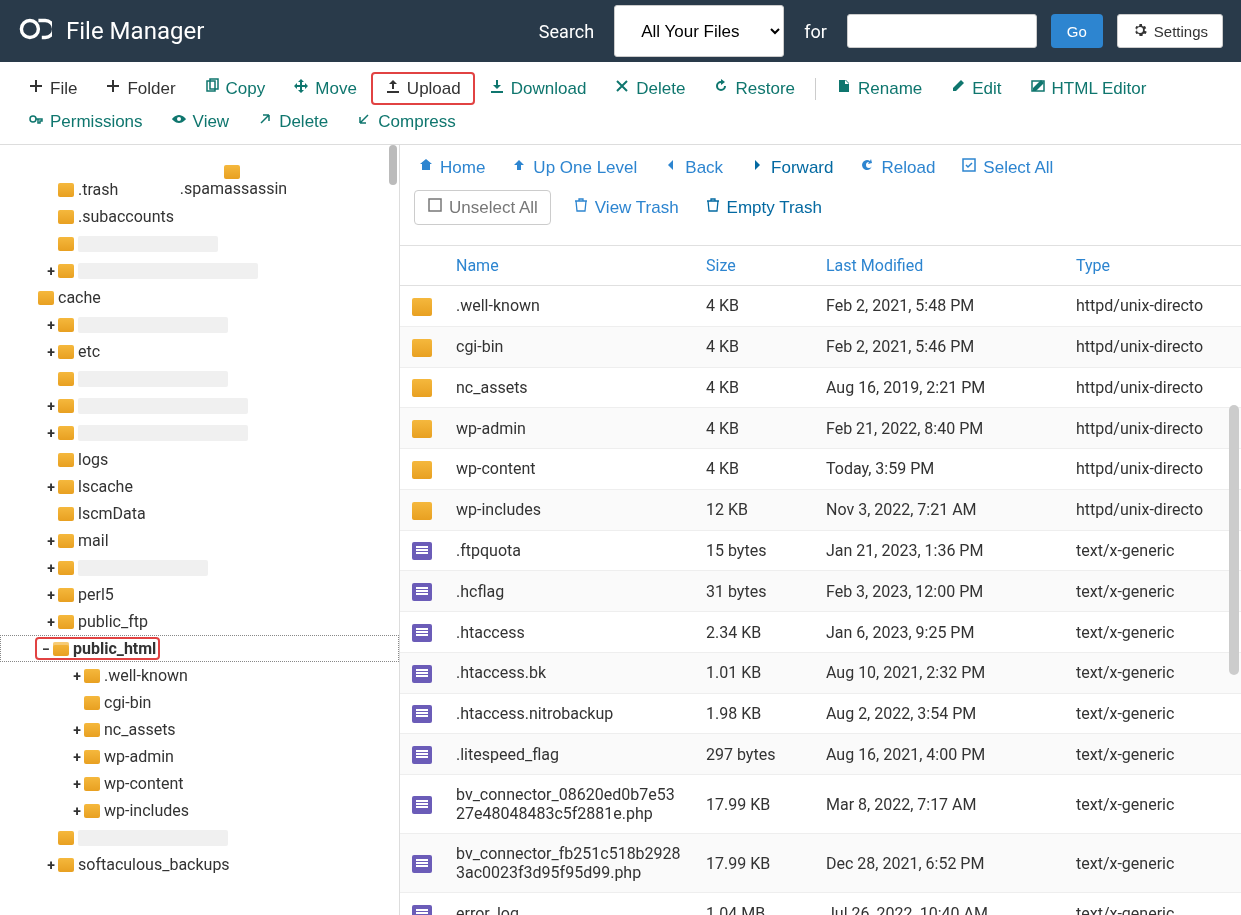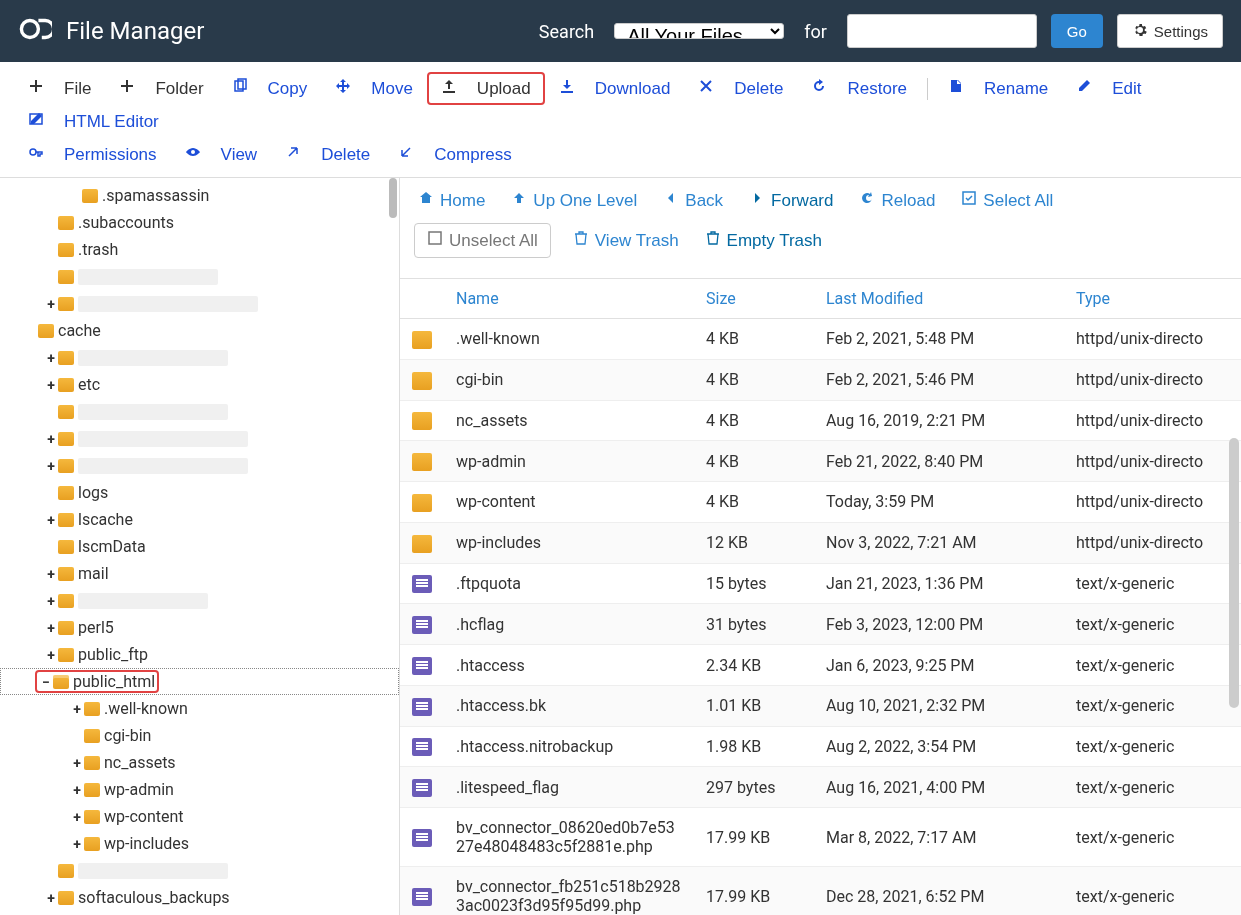--- a/index.html
+++ b/index.html
@@ -1,43 +1,43 @@
 <!DOCTYPE html>
 <html><head>
 <meta charset="utf-8">
 <style>
 * { box-sizing: border-box; margin: 0; padding: 0; }
 body { font-family: -apple-system, BlinkMacSystemFont, "Segoe UI", Roboto, Arial, sans-serif; font-size: 15px; background: #fff; overflow: hidden; }
 .header { display: flex; align-items: center; background: #293a4a; color: #fff; height: 62px; padding: 0 18px; gap: 14px; }
 .logo-icon { width: 34px; height: 34px; }
 .app-title { font-size: 24px; font-weight: 400; flex: 1; }
 .search-label { font-size: 18px; margin-right: 6px; }
-.search-select { height: 16px; font-size: 20px; padding: 0 8px; border: 1px solid #ccc; border-radius: 3px; background: #fff; width: 170px; }
+.search-select { height: 52px; font-size: 17px; padding: 0 22px; border: 1px solid #ccc; border-radius: 3px; background: #fff; width: 170px; }
 .for-label { font-size: 18px; margin: 0 6px; }
 .search-input { height: 34px; width: 190px; border: 1px solid #ccc; border-radius: 3px; padding: 0 8px; font-size: 15px; }
 .go-btn { background: #2d85d0; color: #fff; border: none; height: 34px; padding: 0 16px; border-radius: 4px; font-size: 15px; cursor: pointer; }
 .settings-btn { background: #fff; border: 1px solid #ccc; border-radius: 3px; height: 34px; padding: 0 14px; font-size: 15px; cursor: pointer; display: flex; align-items: center; gap: 6px; color: #333; }
 .toolbar { display: flex; flex-wrap: wrap; align-items: center; padding: 10px 14px 6px; gap: 0; border-bottom: 1px solid #ddd; }
-.toolbar-btn { display: inline-flex; align-items: center; gap: 20px; padding: 6px 14px; border: none; background: transparent; font-size: 17px; cursor: pointer; color: #585858; }
+.toolbar-btn { display: inline-flex; align-items: center; gap: 6px; padding: 6px 14px; border: none; background: transparent; font-size: 17px; cursor: pointer; color: #585858; }
 .toolbar-btn.dark { color: #333; }
-.toolbar-btn.disabled { color: #1d4ed8; cursor: default; }
+.toolbar-btn.disabled { color: #0f766e; cursor: default; }
 .toolbar-divider { width: 1px; height: 22px; background: #ccc; margin: 0 6px; }
 .highlighted { border: 2px solid #e14242; border-radius: 4px; padding: 4px 12px; }
 .main { display: flex; height: 845px; }
 .sidebar { width: 400px; border-right: 1px solid #ddd; overflow-y: auto; position: relative; }
 .tree { padding: 4px 0 0 0; font-size: 16px; }
 .tree-node { display: flex; align-items: center; height: 27px; cursor: pointer; white-space: nowrap; }
 .tree-toggle { width: 14px; text-align: center; font-weight: bold; color: #333; font-size: 14px; user-select: none; }
 .tree-toggle.empty { visibility: hidden; }
 .folder-icon { width: 16px; height: 14px; flex-shrink: 0; margin-right: 4px; }
 .folder-icon.closed { background: linear-gradient(#f5b83d, #e8a021); border-radius: 2px; }
 .folder-icon.open { background: linear-gradient(#f5b83d, #e8a021); border-radius: 2px; box-shadow: inset 0 3px 0 rgba(255,255,255,0.3); }
 .tree-label { color: #333; }
 .tree-node.selected { background: #fff; border: 1px dotted #888; }
-.tree-node.selected .tree-label { font-weight: normal; }
+.tree-node.selected .tree-label { font-weight: bold; }
 .redacted { background: #f0f0f0; color: transparent; border-radius: 2px; display: inline-block; height: 16px; }
 .content { flex: 1; display: flex; flex-direction: column; overflow: hidden; position: relative; }
 .content-toolbar { padding: 10px 14px; }
 .ct-row { display: flex; flex-wrap: wrap; gap: 18px; align-items: center; margin-bottom: 10px; }
 .ct-btn { display: inline-flex; align-items: center; gap: 6px; font-size: 17px; color: #2d85d0; cursor: pointer; background: none; border: none; padding: 2px 4px; }
 .ct-btn.grayish { color: #0369a1; }
 .ct-btn.boxed { border: 1px solid #ccc; border-radius: 4px; padding: 6px 12px; color: #777; }
 .table-wrap { flex: 1; overflow: auto; border-top: 1px solid #e0e0e0; }
 .file-table { width: 100%; border-collapse: collapse; font-size: 16px; }
 .file-table th { text-align: left; padding: 10px 12px; font-weight: 400; color: #2d85d0; cursor: pointer; background: #fff; border-bottom: 1px solid #e0e0e0; }
@@ -175,34 +175,34 @@
         </svg></span>
       <span>Compress</span>
     </button>
 </div>
 
 <div class="main">
 
   <div class="sidebar">
     <div class="sidebar-scroll-thumb"></div>
     <div class="tree" id="tree">
-        <div class="tree-node" style="padding-left: 68px;">
+        <div class="tree-node" style="padding-left: 68px; flex-direction: column;">
           <span class="tree-toggle empty">+</span>
           <span class="folder-icon closed"></span>
           <span class="tree-label">.spamassassin</span>
         </div>
         <div class="tree-node" style="padding-left: 44px;">
           <span class="tree-toggle empty">+</span>
           <span class="folder-icon closed"></span>
+          <span class="tree-label">.trash</span>
+        </div>
+        <div class="tree-node" style="padding-left: 44px;">
+          <span class="tree-toggle empty">+</span>
+          <span class="folder-icon closed"></span>
           <span class="tree-label">.subaccounts</span>
-        </div>
-        <div class="tree-node" style="padding-left: 44px;">
-          <span class="tree-toggle empty">+</span>
-          <span class="folder-icon closed"></span>
-          <span class="tree-label">.trash</span>
         </div>
         <div class="tree-node" style="padding-left: 44px;">
           <span class="tree-toggle empty">+</span>
           <span class="folder-icon closed"></span>
           <span class="redacted" style="width: 140px;"></span>
         </div>
         <div class="tree-node" style="padding-left: 44px;">
           <span class="tree-toggle">+</span>
           <span class="folder-icon closed"></span>
           <span class="redacted" style="width: 180px;"></span>

